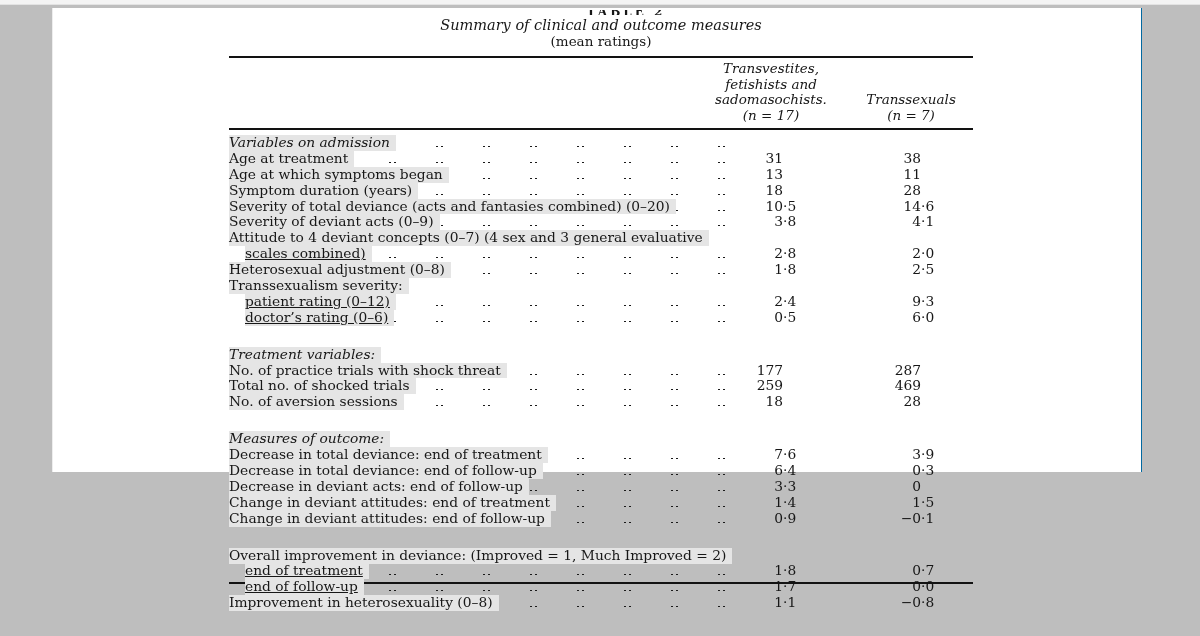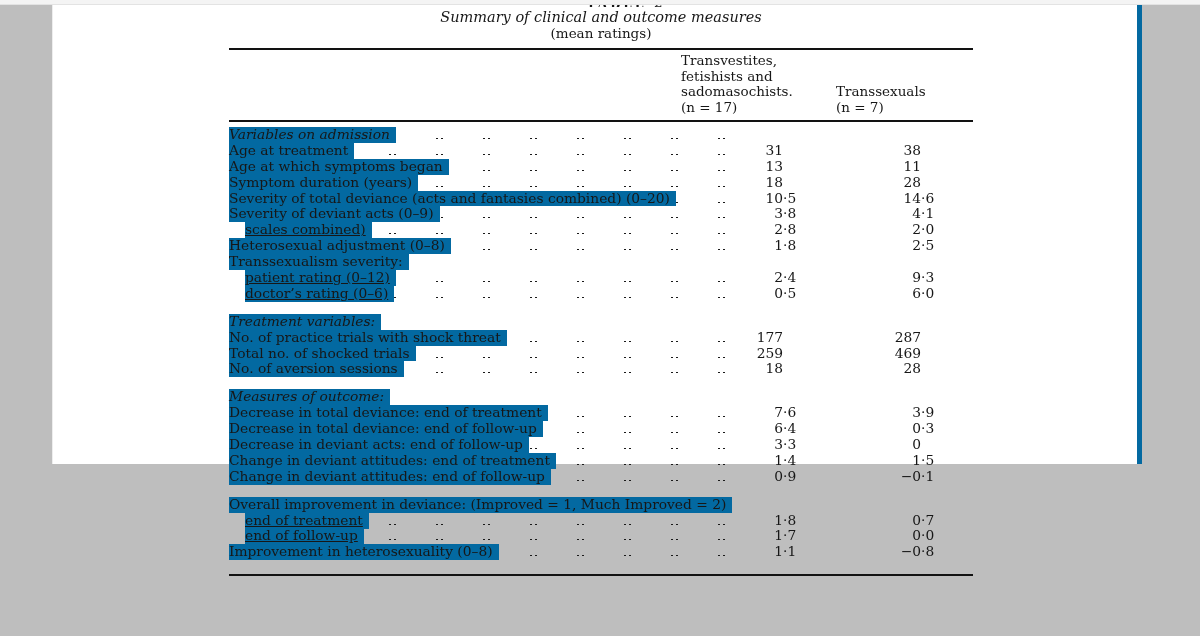--- a/index.html
+++ b/index.html
@@ -9,23 +9,23 @@
     font-family:"DejaVu Serif","Liberation Serif",serif;
     color:#171717;
     overflow:hidden;
     position:relative;
   }
   .top-strip {
     position:absolute; left:0; top:0; width:1200px; height:5px;
     background:#f4f4f4; border-bottom:1px solid #e3e3e3; z-index:3;
   }
   .page {
-    position:absolute; left:52px; top:0; width:1090px; height:464px;
+    position:absolute; left:52px; top:8px; width:1090px; height:464px;
     background:#ffffff; z-index:1;
-    border-left:1px solid #ededed; border-right:5px solid #0369a1;
+    border-left:1px solid #ededed; border-right:1px solid #0369a1;
   }
   .table-wrap {
     position:absolute; left:176px; top:0; width:744px; height:600px;
   }
   .caption-frag {
     position:absolute; left:0; top:2px; width:744px; height:5px;
     overflow:hidden; text-align:center;
   }
   .caption-frag span {
     display:inline-block; font-weight:bold; font-size:12px; line-height:14px;
@@ -37,44 +37,44 @@
   }
   .tbl-subtitle {
     position:absolute; left:0; top:26px; width:744px; text-align:center;
     font-size:13.5px; line-height:15px;
   }
   .rule { position:absolute; left:0; width:744px; height:2px; background:#121212; }
   .rule-top { top:48px; }
   .rule-mid { top:120px; }
   .rule-bottom { top:574px; }
   .colhead {
-    position:absolute; font-size:13.5px; line-height:15.5px;
+    position:absolute; text-align:center; font-size:13.5px; line-height:15.5px;font-style:italic;
   }
   .colhead-1 { left:452px; top:53px; width:180px; }
   .colhead-2 { left:607px; top:84px; width:150px; }
   .tbody {
     position:absolute; left:0; top:127px; width:744px;
     font-size:13.8px;
   }
   .row {
     position:relative; display:flex; align-items:baseline;
     height:15.9px; line-height:15.9px; white-space:nowrap;
   }
-  .row.gap { margin-top:12px; }
+  .row.gap { margin-top:21px; }
   .lbg {
     position:absolute; left:0; top:0; width:512px; height:15.9px;
     background-image:
       radial-gradient(circle 1.15px at 2px 2.5px, #1a1a1a 62%, rgba(0,0,0,0) 72%),
       radial-gradient(circle 1.15px at 7px 2.5px, #1a1a1a 62%, rgba(0,0,0,0) 72%);
     background-size:47px 5px, 47px 5px;
     background-repeat:repeat-x, repeat-x;
     background-position:18px 9px, 18px 9px;
   }
   .lbl {
-    position:relative; z-index:1; background:#0369a1; padding-right:6px;
+    position:relative; z-index:1; background:#e5e5e5; padding-right:6px;
     display:inline-block;
   }
   .lbl.it { font-style:italic; }
   .lbl.ind { margin-left:16px;text-decoration:underline; }
   .sp { flex:1 1 auto; }
   .val { position:relative; display:flex; justify-content:flex-end; }
   .val.v1 { width:42px; flex:0 0 42px;justify-content:flex-end; }
   .val.v2 { width:50px; flex:0 0 50px; margin-left:88px; margin-right:52px; }
   .vi { text-align:right; }
   .vd { position:absolute; left:100%; top:0; white-space:nowrap; }
@@ -176,20 +176,26 @@
           <span class="val v1">
             <span class="vi">3</span>
             <span class="vd">·8</span>
           </span>
           <span class="val v2">
             <span class="vi">4</span>
             <span class="vd">·1</span>
           </span>
         </div>
         <div class="row">
+          <span class="lbl">Attitude to 4 deviant concepts (0–7) (4 sex and 3 general evaluative</span>
+          <span class="sp"></span>
+          <span class="val v1"></span>
+          <span class="val v2"></span>
+        </div>
+        <div class="row">
           <i class="lbg"></i>
           <span class="lbl ind">scales combined)</span>
           <span class="sp"></span>
           <span class="val v1">
             <span class="vi">2</span>
             <span class="vd">·8</span>
           </span>
           <span class="val v2">
             <span class="vi">2</span>
             <span class="vd">·0</span>

